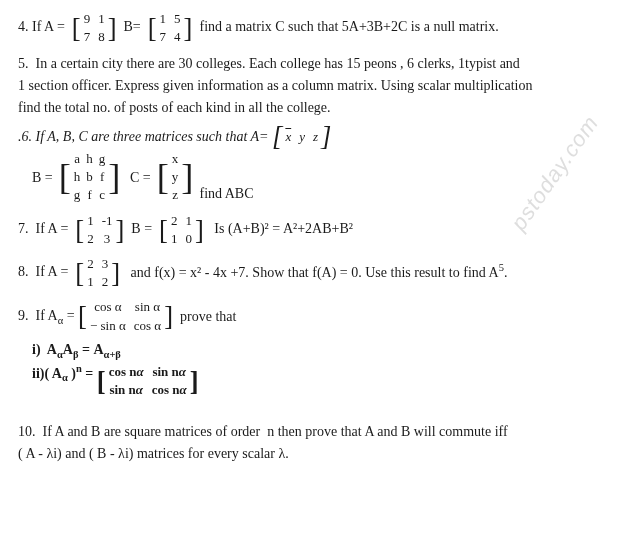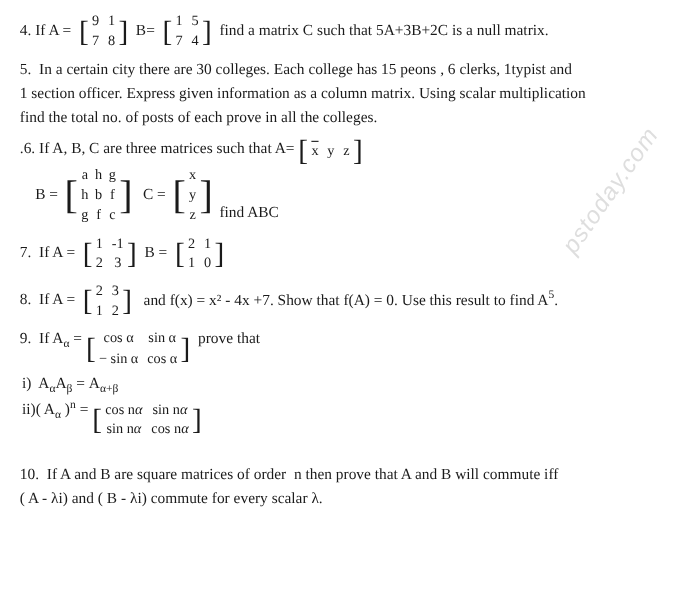--- a/index.html
+++ b/index.html
@@ -62,22 +62,23 @@
       grid-template-columns: auto auto auto;
       gap: 0px 8px;
     }
     .cell {
       font-size: 13px;
       line-height: 1.4;
     }
     sup { font-size: 0.75em; }
     sub { font-size: 0.75em; }
     .sub-item {
-      margin-left: 2px;
+      margin-left: 14px;
       margin-bottom: 3px;
+      font-weight: bold;
     }
     .bracket-tall {
       font-size: 2.6em;
       line-height: 0.75;
       vertical-align: middle;
     }
     .bracket-med {
       font-size: 1.9em;
       line-height: 0.85;
       vertical-align: middle;
@@ -112,25 +113,25 @@
           <span class="cell">4</span>
       </span>
       <span class="bracket-med">]</span>
     </span>
     <span>&nbsp;find a matrix C such that 5A+3B+2C is a null matrix.</span>
   </div>
 
   <div class="problem">
     <div>5.&nbsp; In a certain city there are 30 colleges. Each college has 15 peons , 6 clerks, 1typist and</div>
     <div class="indent">1 section officer. Express given information as a column matrix. Using scalar multiplication</div>
-    <div class="indent">find the total no. of posts of each prove in all the colleges.</div>
-  </div>
-
-  <div class="problem">
-    <div style="display:flex; align-items:flex-start; flex-wrap:wrap;">
+    <div class="indent">find the total no. of posts of each kind in all the college.</div>
+  </div>
+
+  <div class="problem">
+    <div style="display:flex; align-items:flex-end; flex-wrap:wrap;font-style:italic;">
       <span>.6.&nbsp;If A, B, C are three matrices such that A=&nbsp;</span>
       <span class="matrix-row">
         <span class="bracket-med">[</span>
         <span class="matrix-inner matrix-1x3">
           <span class="cell"><span style="text-decoration:overline;">x</span></span>
           <span class="cell">y</span>
           <span class="cell">z</span>
         </span>
         <span class="bracket-med">]</span>
       </span>
@@ -182,39 +183,40 @@
     <span class="matrix-row">
       <span class="bracket-med">[</span>
       <span class="matrix-inner matrix-2x2">
         <span class="cell">2</span>
           <span class="cell">1</span>
         <span class="cell">1</span>
           <span class="cell">0</span>
       </span>
       <span class="bracket-med">]</span>
     </span>
+    <span>&nbsp; Is (A+B)² = A²+2AB+B²</span>
   </div>
 
   <div class="problem">
     <span>8.&nbsp; If A =&nbsp;</span>
     <span class="matrix-row">
       <span class="bracket-med">[</span>
       <span class="matrix-inner matrix-2x2">
         <span class="cell">2</span>
           <span class="cell">3</span>
         <span class="cell">1</span>
           <span class="cell">2</span>
       </span>
       <span class="bracket-med">]</span>
     </span>
     <span>&nbsp; and f(x) = x² - 4x +7. Show that f(A) = 0. Use this result to find A<sup>5</sup>.</span>
   </div>
 
   <div class="problem">
-    <div style="display:flex; align-items:flex-start;">
+    <div style="display:flex; align-items:center;">
       <span>9.&nbsp; If A<sub>α</sub> =&nbsp;</span>
       <span class="matrix-row">
         <span class="bracket-med">[</span>
         <span class="matrix-inner matrix-2x2">
           <span class="cell">cos α</span>
             <span class="cell">sin α</span>
           <span class="cell">− sin α</span>
             <span class="cell">cos α</span>
         </span>
         <span class="bracket-med">]</span>
@@ -236,17 +238,17 @@
           <span class="cell">sin n<i>α</i></span>
         <span class="cell">sin n<i>α</i></span>
           <span class="cell">cos n<i>α</i></span>
       </span>
       <span class="bracket-med">]</span>
     </span>
   </div>
 
   <div class="problem" style="margin-top:22px;">
     <div>10.&nbsp; If A and B are square matrices of order &nbsp;n then prove that A and B will commute iff</div>
-    <div>( A - λi) and ( B - λi) commute for every scalar λ.</div>
+    <div>( A - λi) and ( B - λi) matrices for every scalar λ.</div>
   </div>
 
 
 </div>
 
 </body></html>

